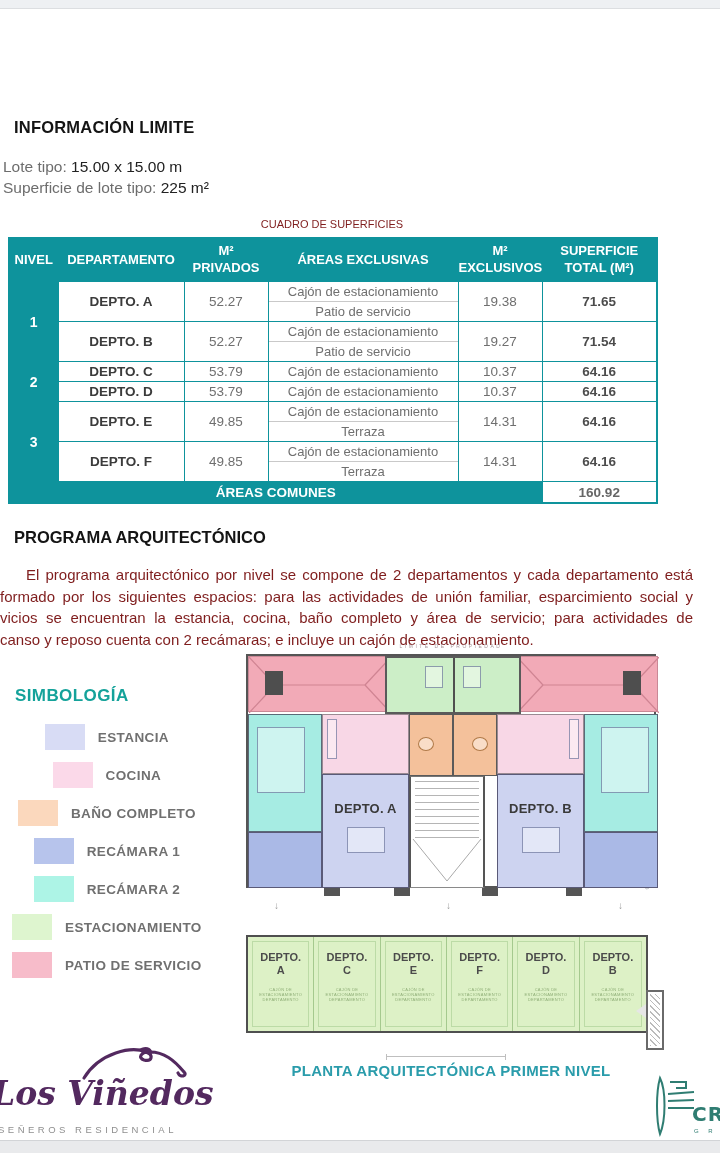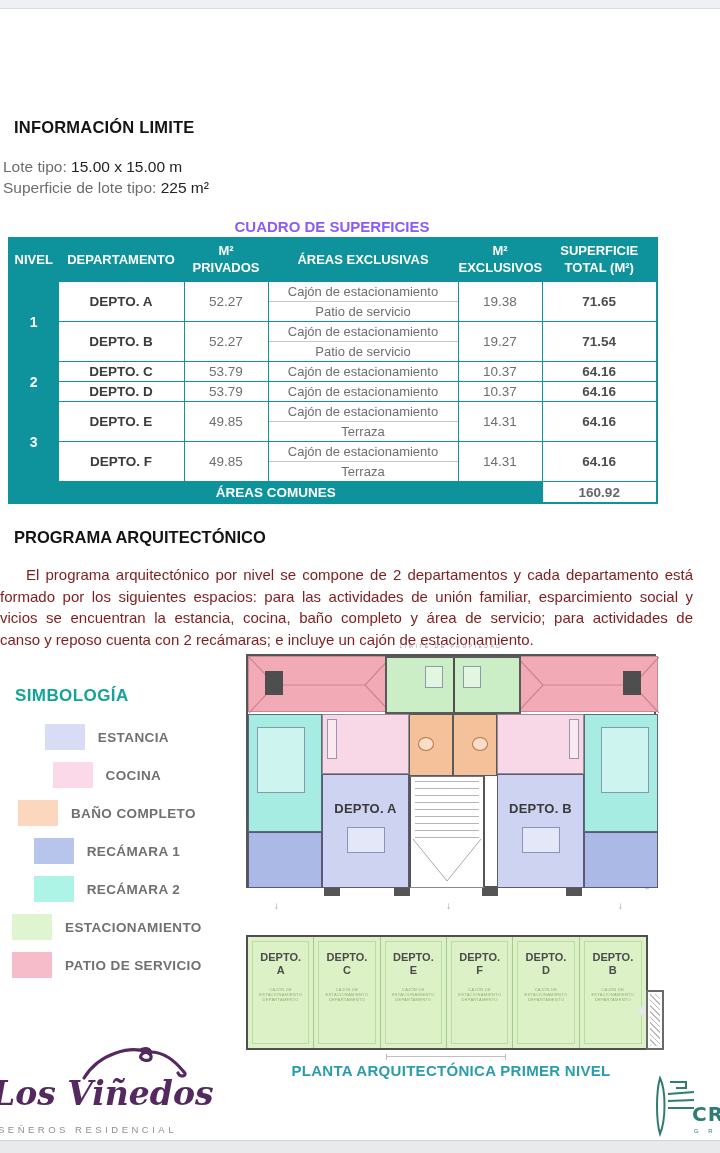--- a/index.html
+++ b/index.html
@@ -9,21 +9,21 @@
   .top-band{top:0;height:8px;background:#eef0f3;border-bottom:1px solid #dcdee1;}
   .bottom-band{top:1140px;height:13px;background:#e9eaec;border-top:1px solid #d2d4d7;}
 
   .info-title{position:absolute;left:14px;top:118px;font-size:16.5px;font-weight:800;color:#141414;letter-spacing:.2px;}
   .lot-line{position:absolute;left:3px;font-size:15.5px;font-weight:400;}
   .lot-line .lbl{color:#6d6d6d;}
   .lot-line .val{color:#222;}
   .l1{top:158px;} .l2{top:179px;}
 
   .table-title{position:absolute;left:8px;top:218px;width:648px;text-align:center;
-               font-size:15px;font-weight:700;color:#8b5cf6;}
+               font-size:11px;font-weight:400;color:#7f1d1d;}
 
   #surfaces-table{position:absolute;left:8px;top:237px;width:648px;border-collapse:collapse;
                   table-layout:fixed;border:2px solid #0e939c;}
   #surfaces-table th,#surfaces-table td{border:1px solid #0e939c;padding:0;}
   #surfaces-table thead th{background:#0e939c;color:#fff;font-size:13px;font-weight:700;
                            height:42px;line-height:1.3;white-space:pre-line;}
   td.nivel{background:#0e939c;border:2px solid #fff;color:#fff;font-weight:700;font-size:14px;text-align:center;}
   td.name{font-weight:700;color:#3b3b3b;font-size:13.5px;text-align:center;}
   td.num{color:#6f6f6f;font-size:13.5px;text-align:center;}
   td.total{font-weight:700;color:#4c4c4c;font-size:13.5px;text-align:center;}
@@ -64,21 +64,21 @@
   .stair{background:#fff;border-left:2px solid #555;border-right:2px solid #555;}
   .stair .treads{position:absolute;left:4px;right:4px;top:4px;height:58px;
      background:repeating-linear-gradient(to bottom,#b5b5b5 0 1px,transparent 1px 7px);}
   .stair svg{position:absolute;left:0;top:60px;}
   .dept-label{position:absolute;left:0;width:100%;top:26px;text-align:center;
               font-size:13px;font-weight:800;color:#3a3a3a;letter-spacing:.2px;}
   .furn{position:absolute;border:1px solid rgba(70,80,130,.55);background:rgba(255,255,255,.45);}
   .chimney{position:absolute;width:18px;height:24px;background:#4e4e4e;top:14px;}
   .door-stub{position:absolute;top:232px;height:8px;width:16px;background:#555;}
   .driveway-arrow{position:absolute;top:252px;font-size:10px;color:#9a9a9a;}
-  .parking{position:absolute;left:0;top:287px;width:402px;height:115px;background:#ddf1c6;border:2px solid #4f4f4f;}
+  .parking{position:absolute;left:0;top:287px;width:402px;height:98px;background:#ddf1c6;border:2px solid #4f4f4f;}
   .stall{position:absolute;top:0;height:100%;border-right:1px solid #a5c98e;}
   .stall:last-child{border-right:none;}
   .stall-inner{position:absolute;left:4px;right:4px;top:4px;bottom:4px;border:1px solid #bcdba6;}
   .stall-l1,.stall-l2{text-align:center;font-weight:800;color:#4b4b4b;font-size:11px;line-height:13px;}
   .stall-l1{margin-top:14px;}
   .stall-sub{margin-top:10px;text-align:center;font-size:4px;line-height:5px;color:#8fae77;letter-spacing:.3px;}
   .gate{position:absolute;left:400px;top:342px;width:18px;height:60px;background:#fff;border:2px solid #6a6a6a;}
   .gate .hatch{position:absolute;inset:2px;background:repeating-linear-gradient(45deg,#bbb 0 1px,transparent 1px 4px);}
   .gate-arrow{position:absolute;left:390px;top:356px;width:0;height:0;
               border-top:7px solid transparent;border-bottom:7px solid transparent;border-right:10px solid #e6e6e6;}

